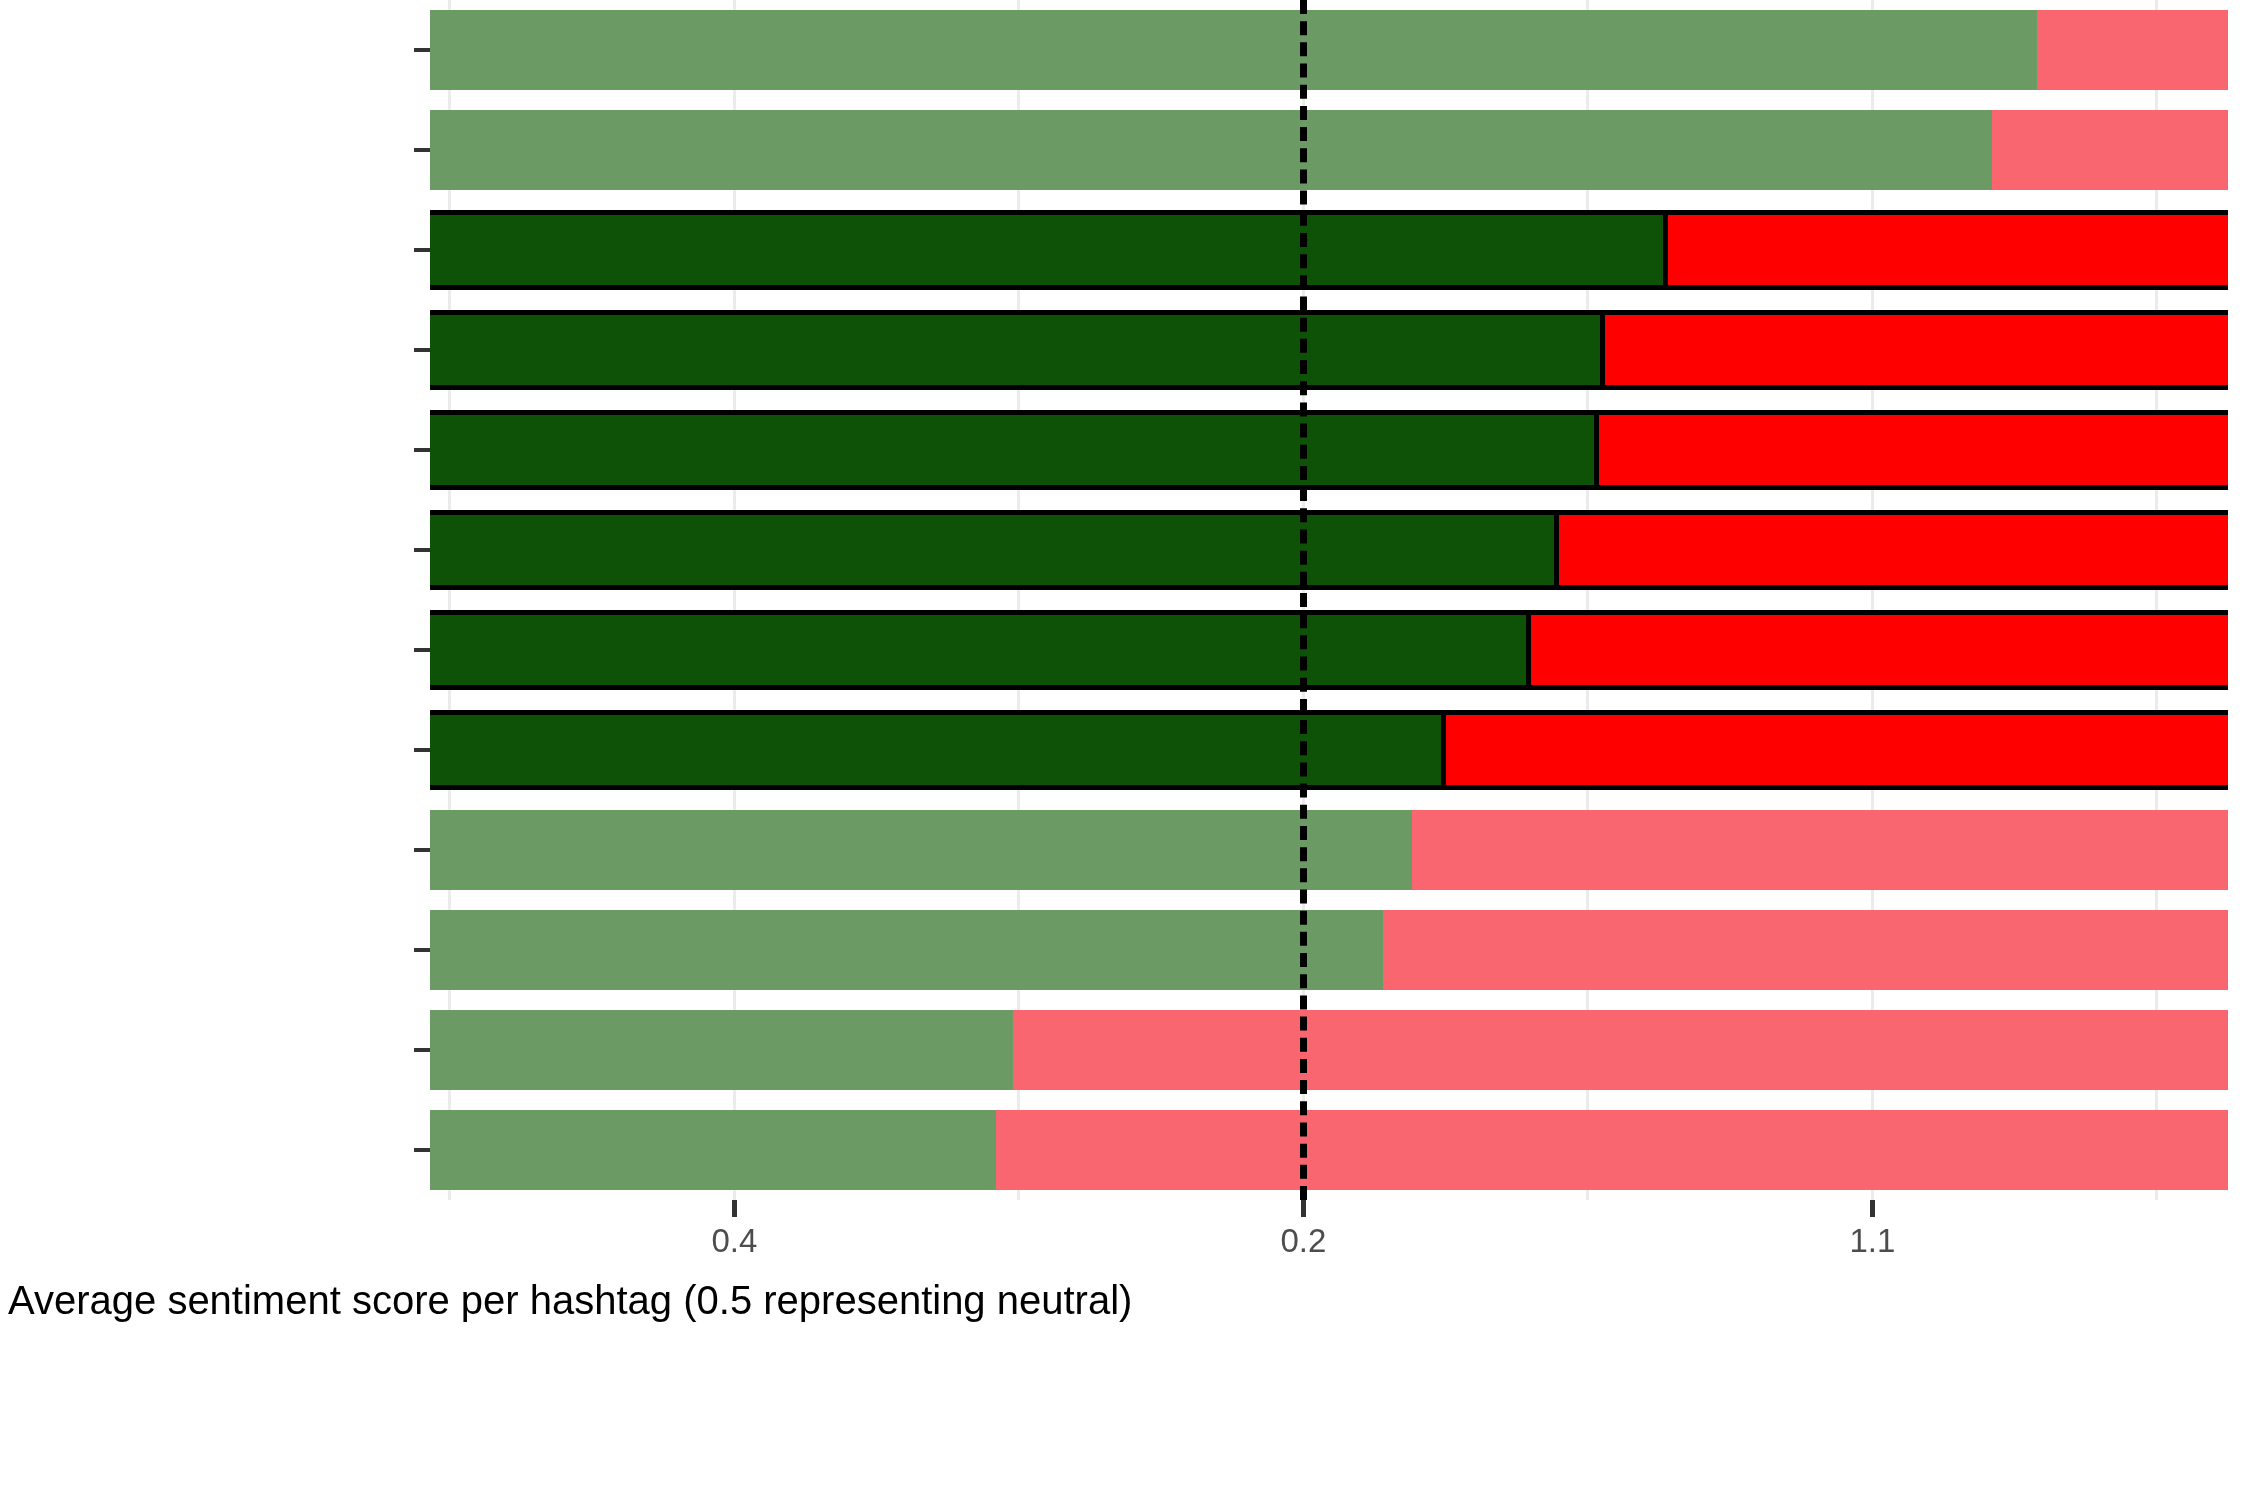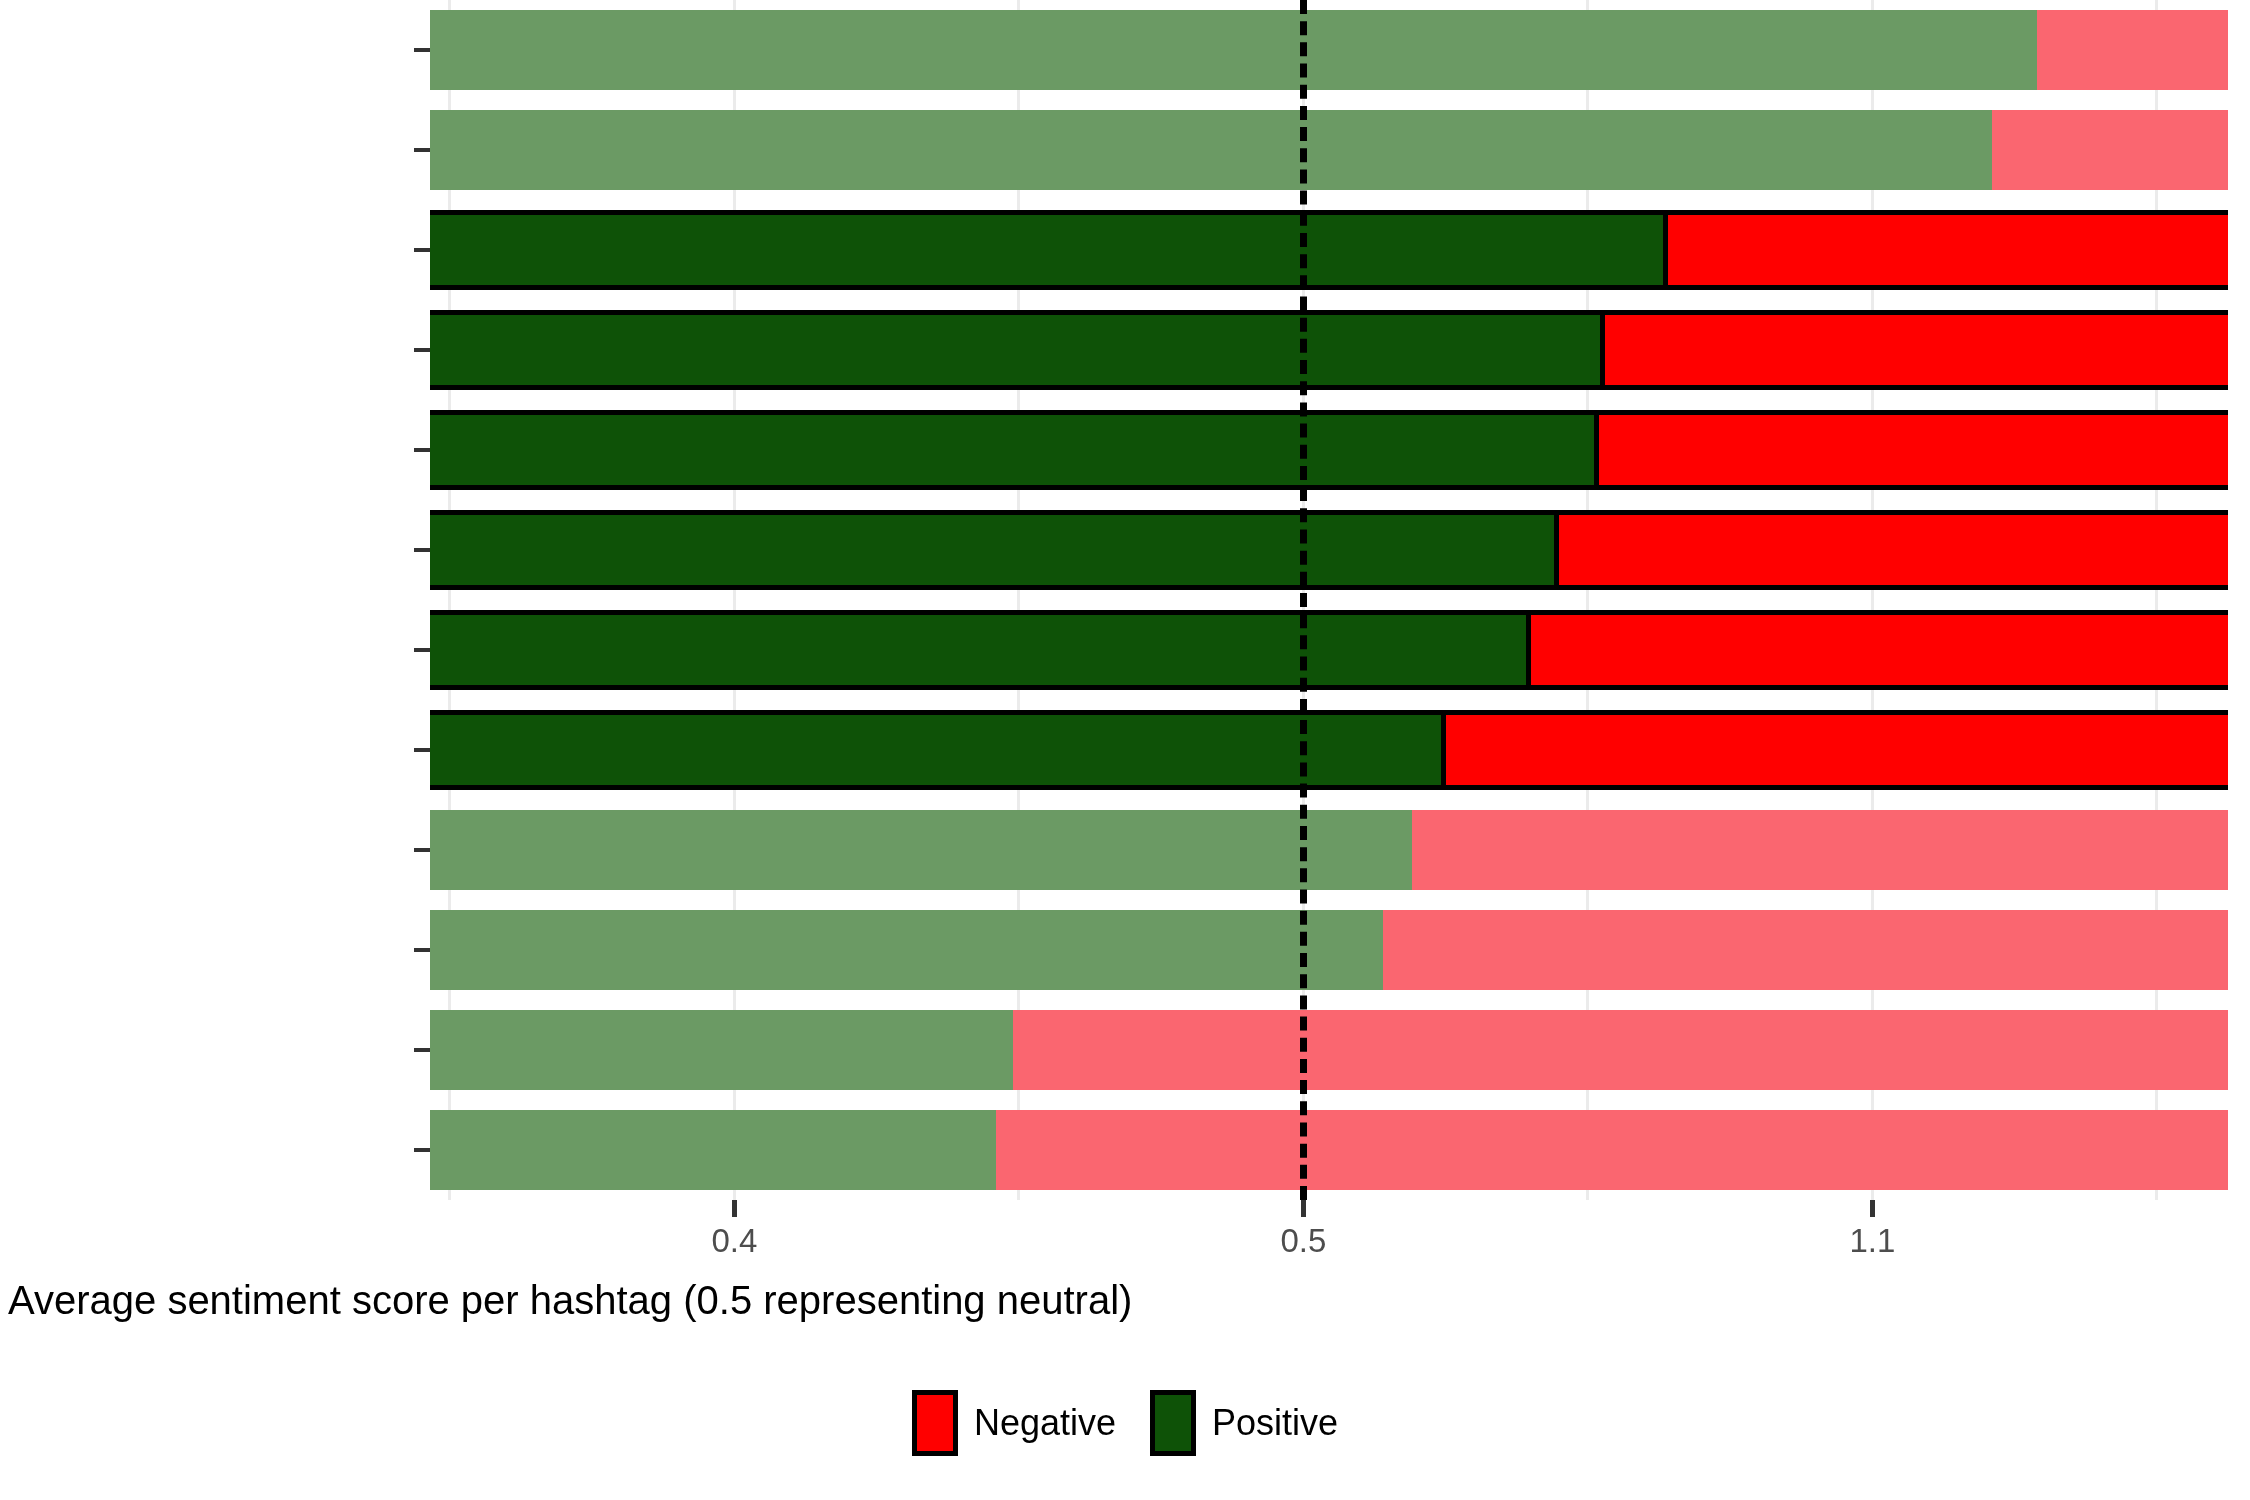--- a/index.html
+++ b/index.html
@@ -243,30 +243,20 @@
       <div class="ytick" style="top: 948px;"></div>
       <div class="ylabel" style="top: 1034px; width: 400px; left: 0px; padding-right: 22px;"></div>
       <div class="ytick" style="top: 1048px;"></div>
       <div class="ylabel" style="top: 1134px; width: 400px; left: 0px; padding-right: 22px;"></div>
       <div class="ytick" style="top: 1148px;"></div>
     </div>
   <div id="x-axis">
       <div class="xtick" style="left: 732.408px;"></div>
       <div class="xticklabel" style="left: 734.408px;">0.4</div>
       <div class="xtick" style="left: 1301.4px;"></div>
-      <div class="xticklabel" style="left: 1303.4px;">0.5</div>
+      <div class="xticklabel" style="left: 1303.4px;">0.2</div>
       <div class="xtick" style="left: 1870.38px;"></div>
       <div class="xticklabel" style="left: 1872.38px;">1.1</div>
     </div>
 
   <div id="x-axis-title">Average sentiment score per hashtag (0.5 representing neutral)</div>
 
-  <div id="legend">
-      <div class="legend-item">
-        <div class="legend-key" style="background: rgb(255, 0, 0);"></div>
-        <div class="legend-text">Negative</div>
-      </div>
-      <div class="legend-item">
-        <div class="legend-key" style="background: rgb(14, 82, 7);"></div>
-        <div class="legend-text">Positive</div>
-      </div>
-    </div>
 </div>
 
 </body></html>

